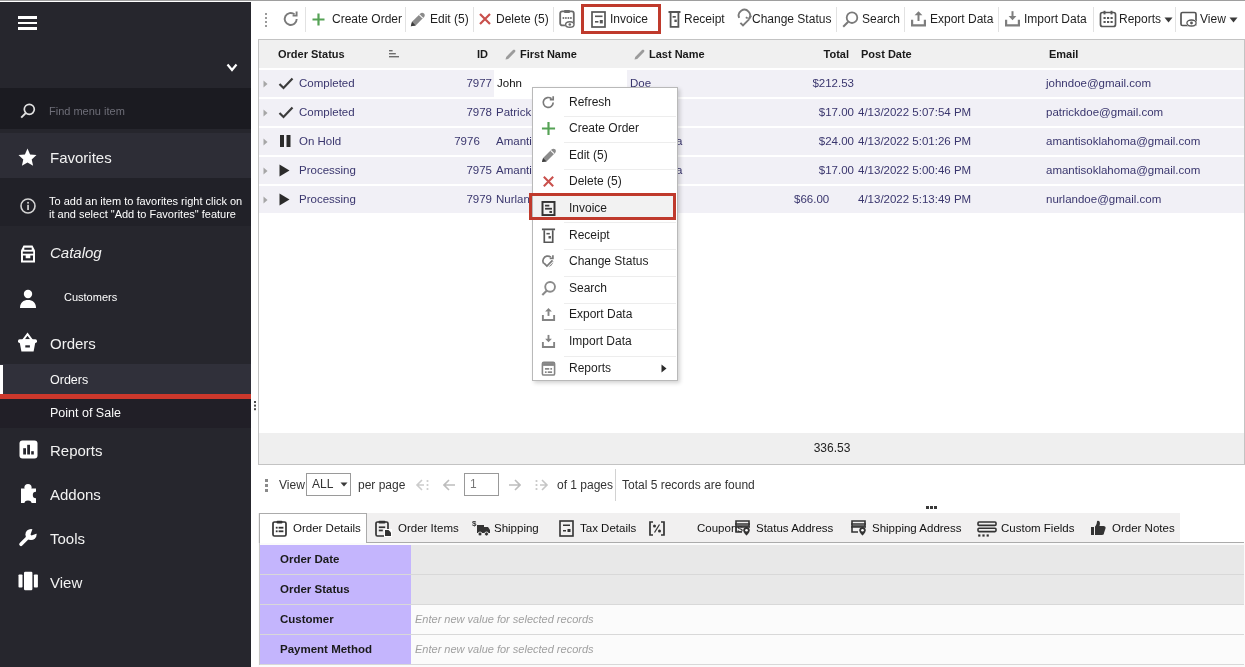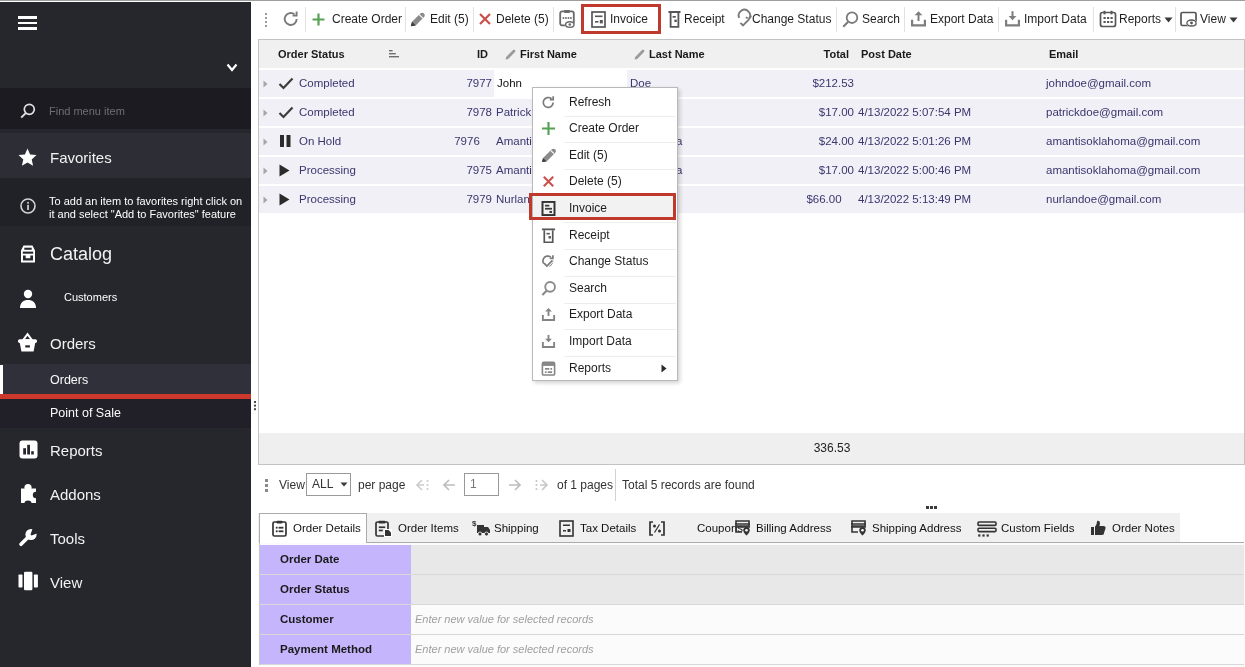--- a/index.html
+++ b/index.html
@@ -82,21 +82,21 @@
         <rect x="7.2" y="3.9" width="1.7" height="1.7" fill="#d4d4d4"></rect>
       </svg>
     <div class="abs" style="left:49px; top:193px; width:210px; font-size:11px; line-height:12.5px; color:#ffffff;">To add an item to favorites right click on<br>it and select "Add to Favorites" feature</div>
 
     <svg class="abs" style="left:17px; top:241px;" width="22" height="22" viewBox="0 0 22 22">
         <path d="M4 7.5 L6.5 2.5 H15.5 L18 7.5 V19.5 H4 Z" fill="#fff"></path>
         <rect x="7.3" y="4.7" width="7.4" height="2.1" fill="#26262d"></rect>
         <rect x="5.8" y="8.6" width="10.4" height="2.1" fill="#26262d"></rect>
         <path d="M6 12.5 H8.7 V15.2 H13.3 V12.5 H16 V17.5 H6 Z" fill="#26262d"></path>
       </svg>
-    <div class="abs" style="left:50px; top:242px; font-size:18px; color:#f2f2f2;">Catalog</div>
+    <div class="abs" style="left:50px; top:242px; font-size:15px; color:#f2f2f2;font-style:italic;">Catalog</div>
 
     <svg class="abs" style="left:19px; top:287px;" width="18" height="19" viewBox="0 0 18 19">
         <circle cx="9" cy="5" r="4.2" fill="#fff"></circle>
         <path d="M1 19 C1 13.5 4.5 11 9 11 C13.5 11 17 13.5 17 19 Z" fill="#fff"></path>
       </svg>
     <div class="abs" style="left:64px; top:289px; font-size:11px; color:#ffffff;">Customers</div>
 
     <svg class="abs" style="left:17px; top:330px;" width="21" height="20" viewBox="0 0 21 20">
         <path d="M10.5 2.2 L15 8.2 H6 Z" fill="none" stroke="#fff" stroke-width="2"></path>
         <rect x="1" y="7.3" width="19" height="3.6" rx="1.6" fill="#fff"></rect>
@@ -355,21 +355,21 @@
         <svg class="abs" style="left:4px; top:10px;" width="5" height="8" viewBox="0 0 5 8">
             <path d="M0.5 0.5 L4.5 4 L0.5 7.5 Z" fill="#a6a6a6"></path>
           </svg>
         <svg class="abs" style="left:20px; top:7px;" width="11" height="13" viewBox="0 0 11 13">
             <path d="M0.5 0.5 L10.5 6.5 L0.5 12.5 Z" fill="#2b2b2b"></path>
           </svg>
         <div class="gcell" style="left:40px;">Processing</div>
         <div class="gcell" style="left:183px; width:50px; text-align:right;">7979</div>
         <div class="gcell" style="left:237px;">Nurlan</div>
         <div class="gcell" style="left:371px;">Doe</div>
-        <div class="gcell" style="left:535px; width:60px; text-align:center;">$66.00</div>
+        <div class="gcell" style="left:535px; width:60px; text-align:left;">$66.00</div>
         <div class="gcell" style="left:599px;">4/13/2022 5:13:49 PM</div>
         <div class="gcell" style="left:787px;">nurlandoe@gmail.com</div>
       </div>
 
       <div id="gsum">
           <div class="abs" style="left:543px; top:0; width:60px; height:31px; line-height:31px; font-size:12px; color:#222; text-align:center;">336.53</div>
         </div>
     </div>
     <div id="pager">
       <div class="abs" style="left:7px; top:10px; width:2.5px; height:2.5px; background:#8a8a8a; box-shadow:0 5px 0 #8a8a8a, 0 10px 0 #8a8a8a;"></div>
@@ -450,21 +450,21 @@
           <circle cx="11.5" cy="10" r="1.5" fill="#333"></circle>
           <path d="M11.5 3.5 L6.5 11.5" stroke="#333" stroke-width="1.3"></path>
         </svg>
       <div class="tab" style="left:413px;margin-left:26px;">Coupons</div>
       <svg class="abs" style="left:476px; top:7px;" width="17" height="16" viewBox="0 0 17 16">
           <path d="M1 4 H16 M1 7 H16" stroke="#333" stroke-width="1.6"></path>
           <path d="M2 1 H15 V6 H2 Z M2 6 V12 H8" fill="none" stroke="#333" stroke-width="1.6"></path>
           <path d="M12.5 7 C14.4 7 15.8 8.4 15.8 10.2 C15.8 12.4 12.5 15.5 12.5 15.5 C12.5 15.5 9.2 12.4 9.2 10.2 C9.2 8.4 10.6 7 12.5 7 Z" fill="#333"></path>
           <circle cx="12.5" cy="10.2" r="1.3" fill="#fff"></circle>
         </svg>
-      <div class="tab" style="left:498px;">Billing Address</div>
+      <div class="tab" style="left:498px;">Status Address</div>
       <svg class="abs" style="left:592px; top:7px;" width="17" height="16" viewBox="0 0 17 16">
           <path d="M1 4 H16 M1 7 H16" stroke="#333" stroke-width="1.6"></path>
           <path d="M2 1 H15 V6 H2 Z M2 6 V12 H8" fill="none" stroke="#333" stroke-width="1.6"></path>
           <path d="M12.5 7 C14.4 7 15.8 8.4 15.8 10.2 C15.8 12.4 12.5 15.5 12.5 15.5 C12.5 15.5 9.2 12.4 9.2 10.2 C9.2 8.4 10.6 7 12.5 7 Z" fill="#333"></path>
           <circle cx="12.5" cy="10.2" r="1.3" fill="#fff"></circle>
         </svg>
       <div class="tab" style="left:614px;">Shipping Address</div>
       <svg class="abs" style="left:719px; top:8px;" width="20" height="16" viewBox="0 0 20 16">
           <rect x="1" y="1" width="18" height="3.4" rx="1" fill="none" stroke="#333" stroke-width="1.6"></rect>
           <rect x="1" y="7.2" width="18" height="3.4" rx="1" fill="none" stroke="#333" stroke-width="1.6"></rect>

